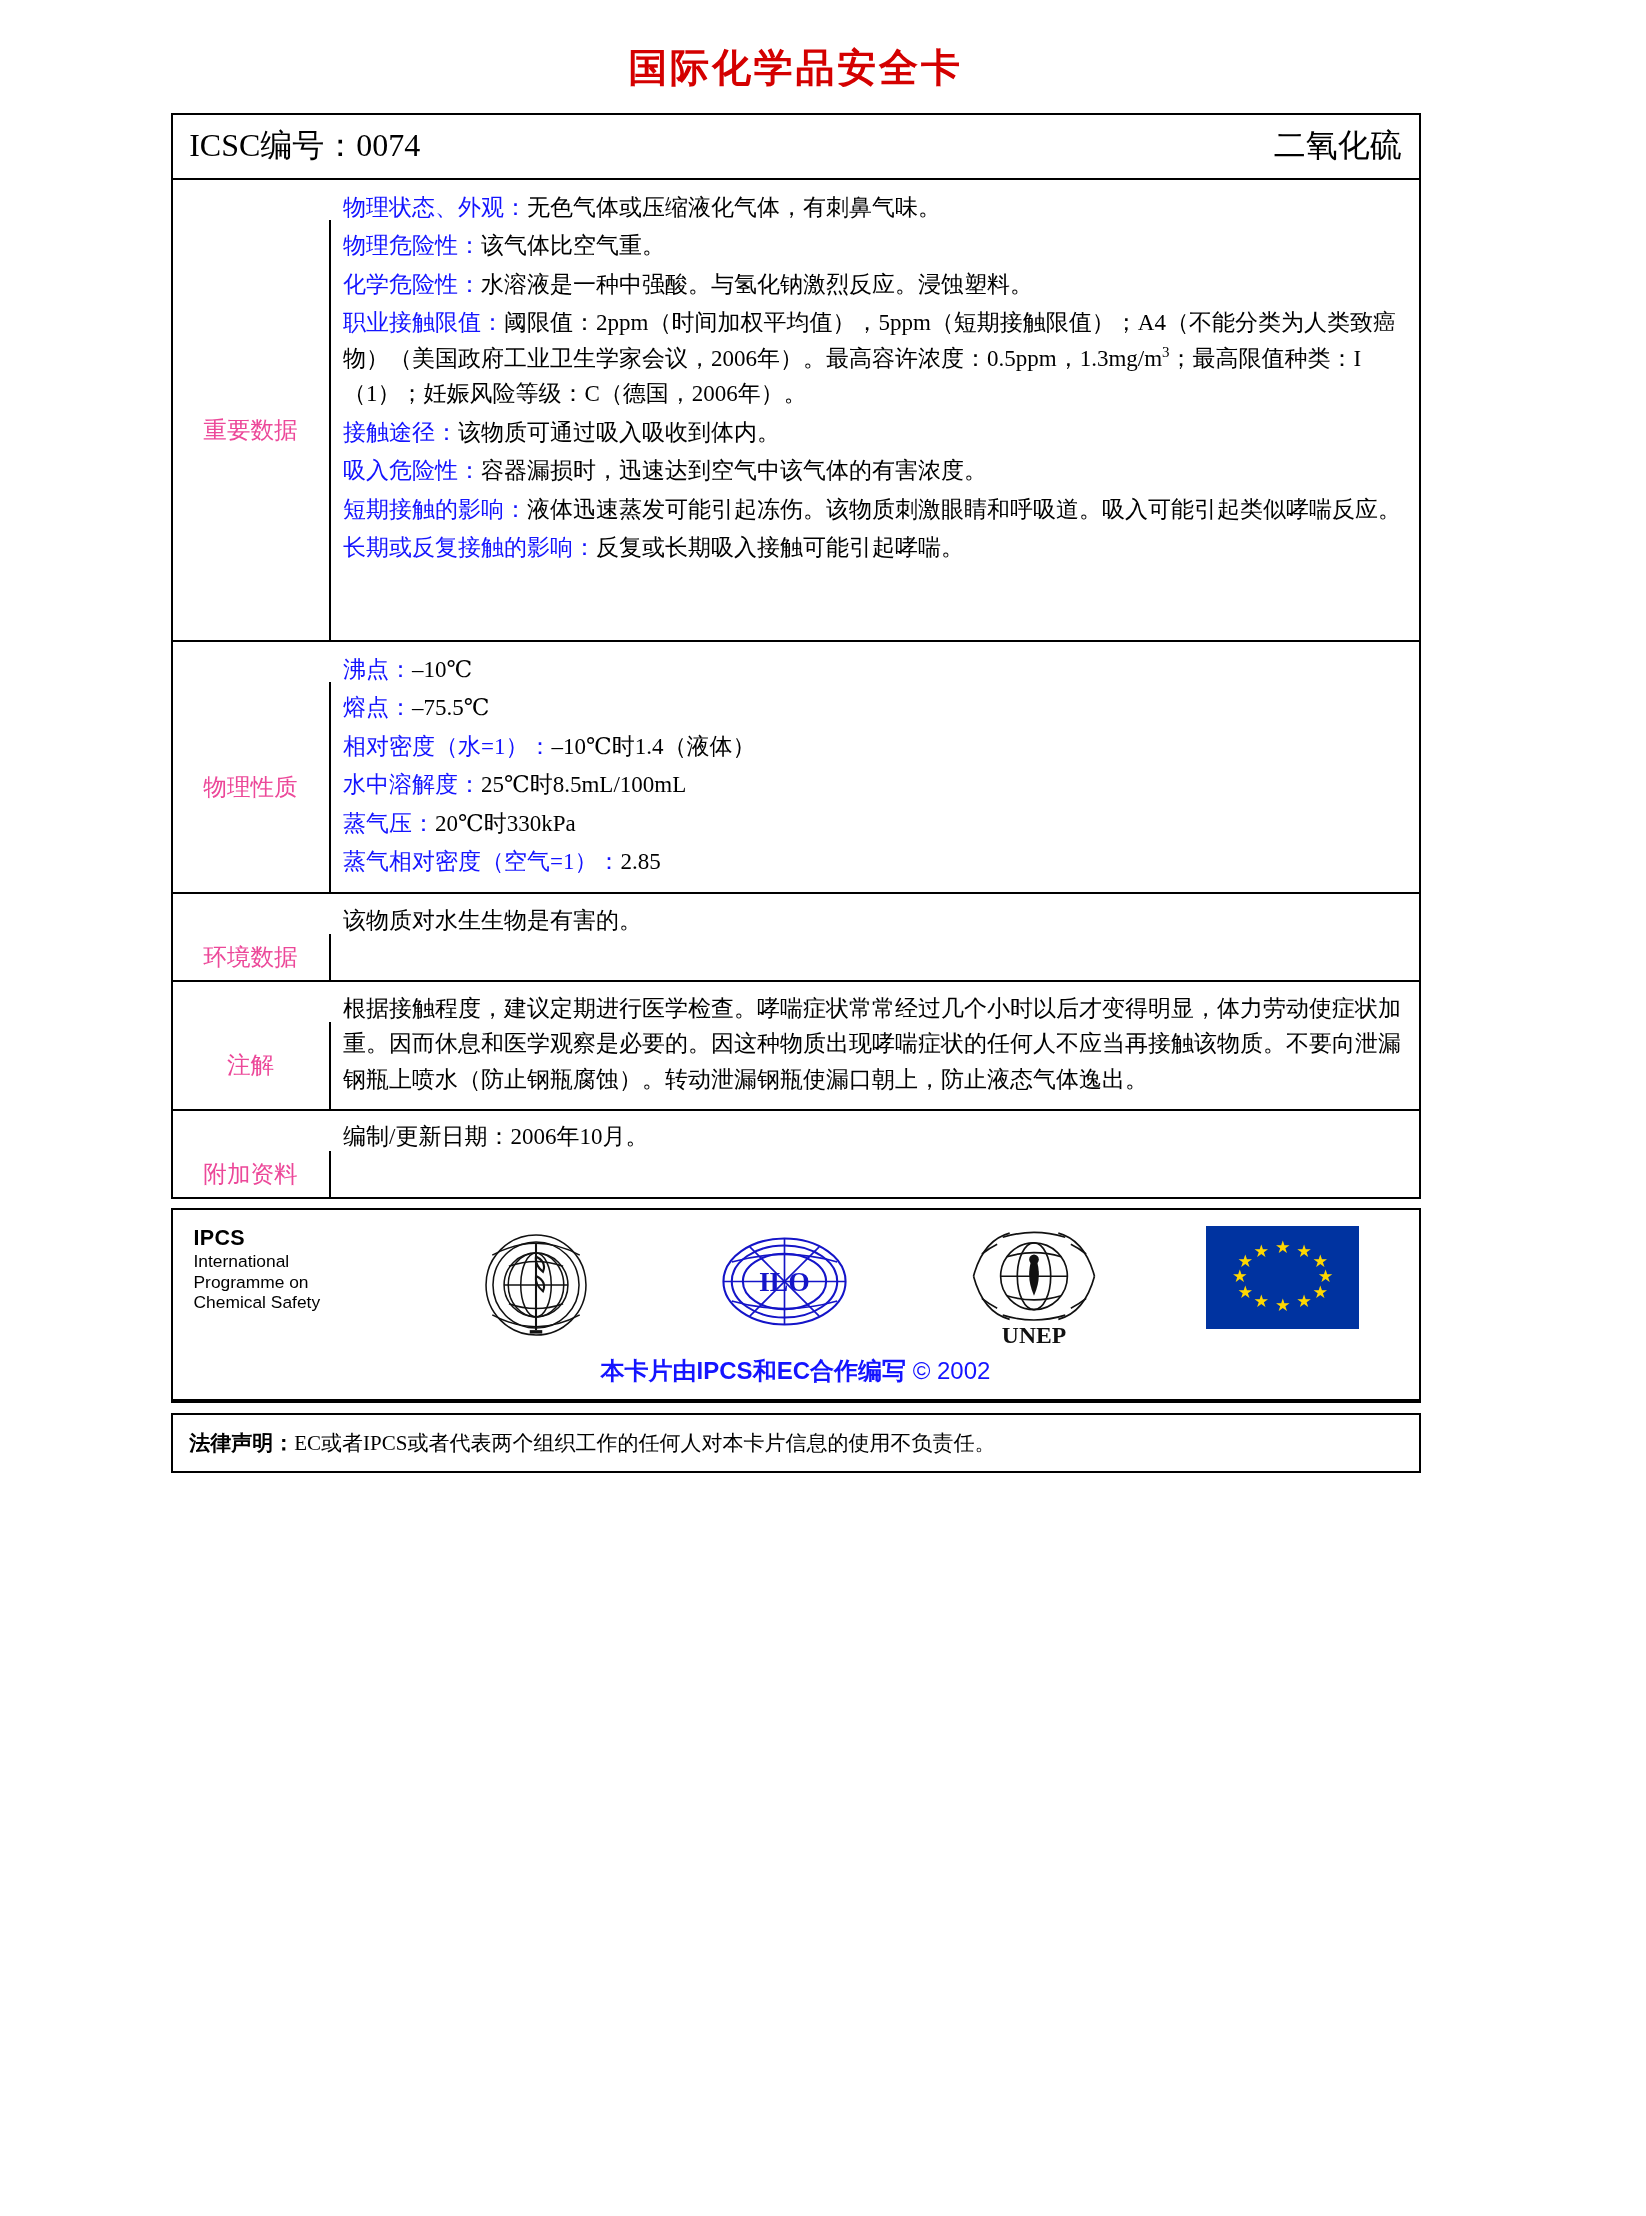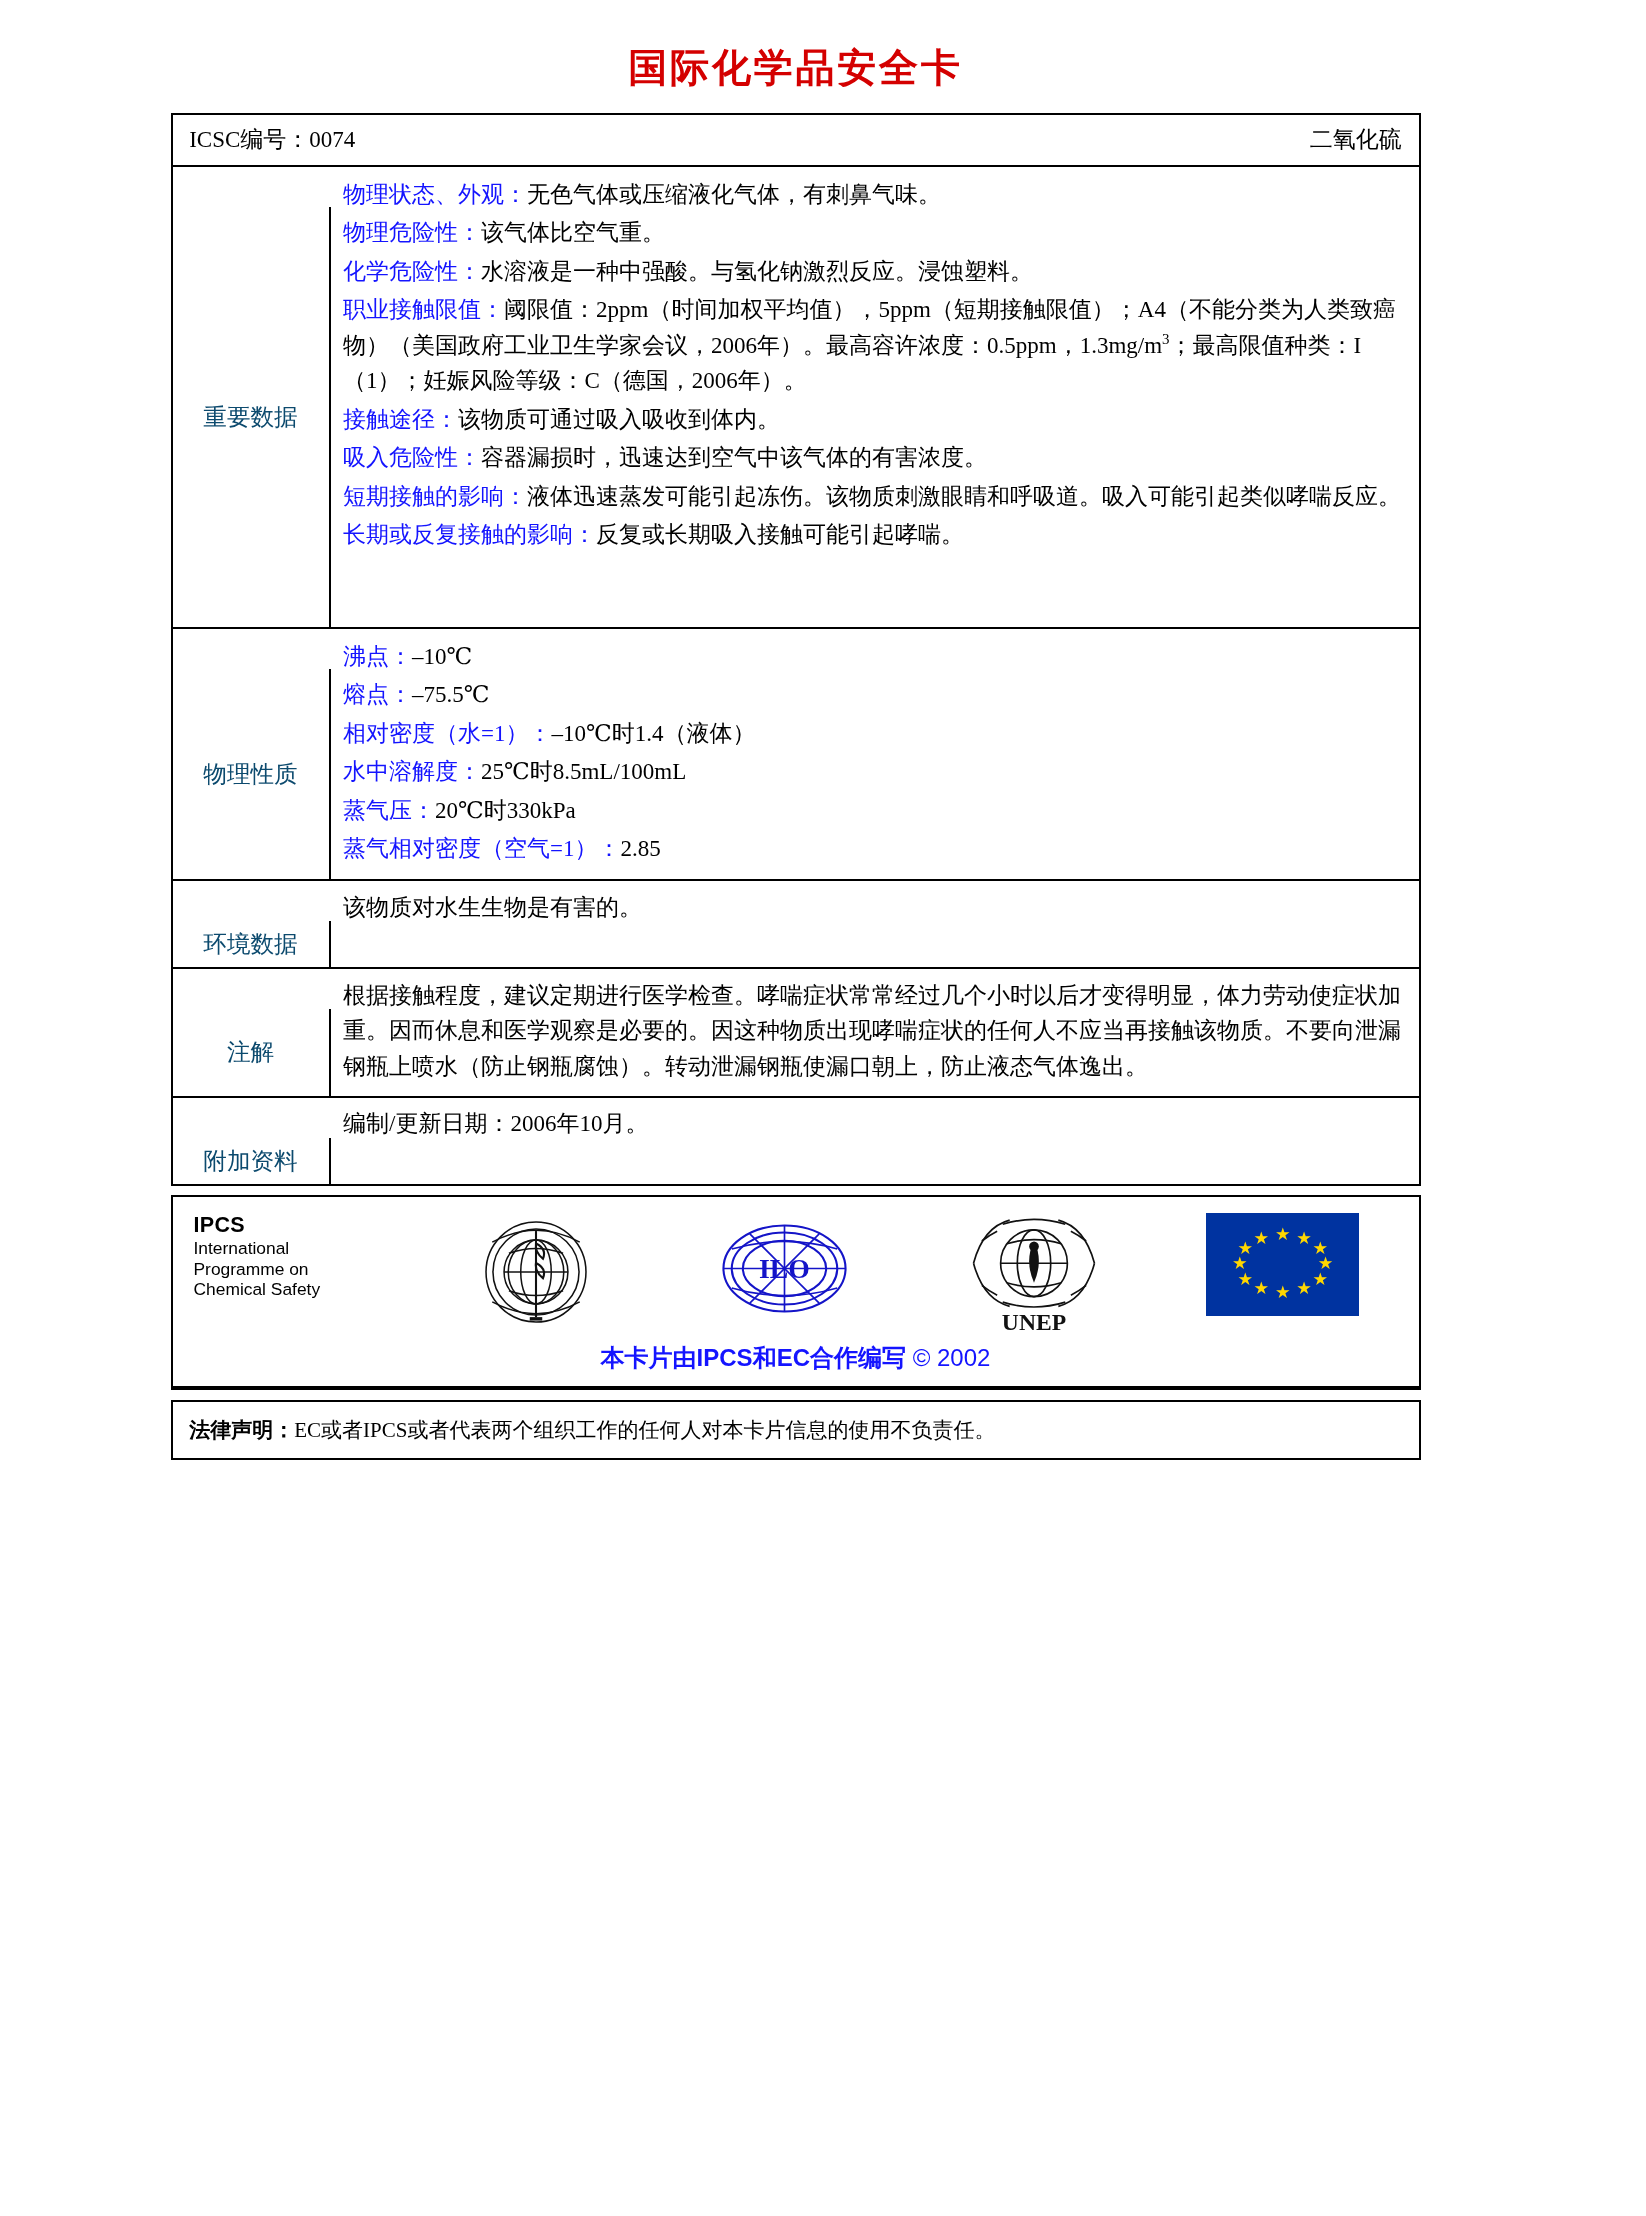--- a/index.html
+++ b/index.html
@@ -31,35 +31,35 @@
     margin: 0 auto;
     border: 2.1px solid #000;
     box-sizing: border-box;
   }
   .header-row {
     display: flex;
     justify-content: space-between;
     align-items: center;
     border-bottom: 2.1px solid #000;
     padding: 9.7px 16.7px 9.7px 16.7px;
-    font-size: 23px;
+    font-size: 32px;
   }
   .header-left { white-space: nowrap; }
   .header-right { white-space: nowrap; }
 
   .section {
     display: flex;
     border-bottom: 2.1px solid #000;
   }
   .section:last-of-type { border-bottom: none; }
   .sec-label {
     width: 158px;
     min-width: 158px;
     border-right: 2.1px solid #000;
-    color: #0c4a6e;
+    color: #ec4899;
     font-size: 23.6px;
     display: flex;
     align-items: center;
     justify-content: center;
     text-align: center;
     padding: 7px 4.2px;
     box-sizing: border-box;
     margin-top: 40px;
   }
   .sec-body {

